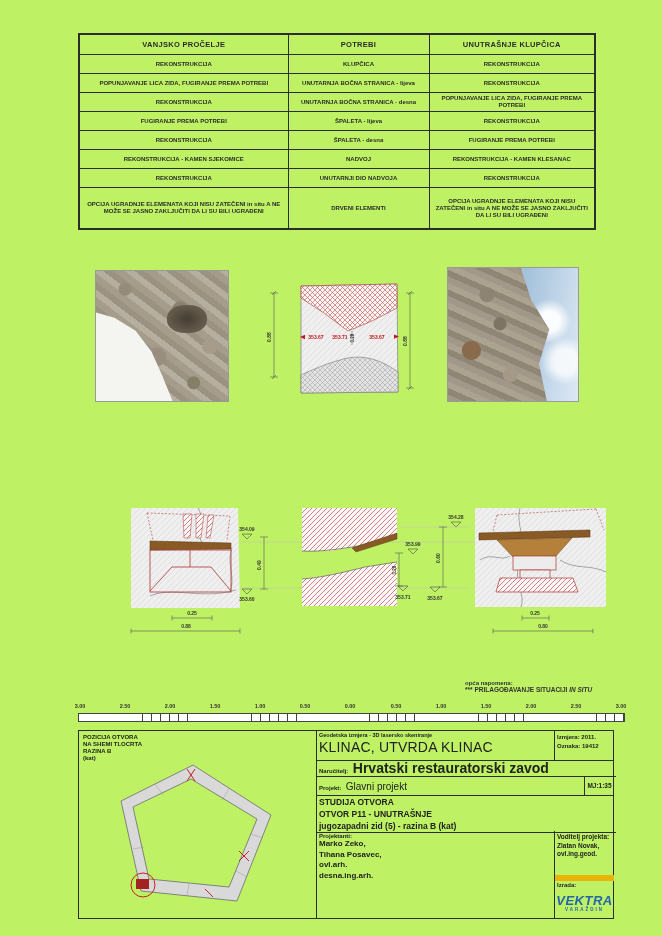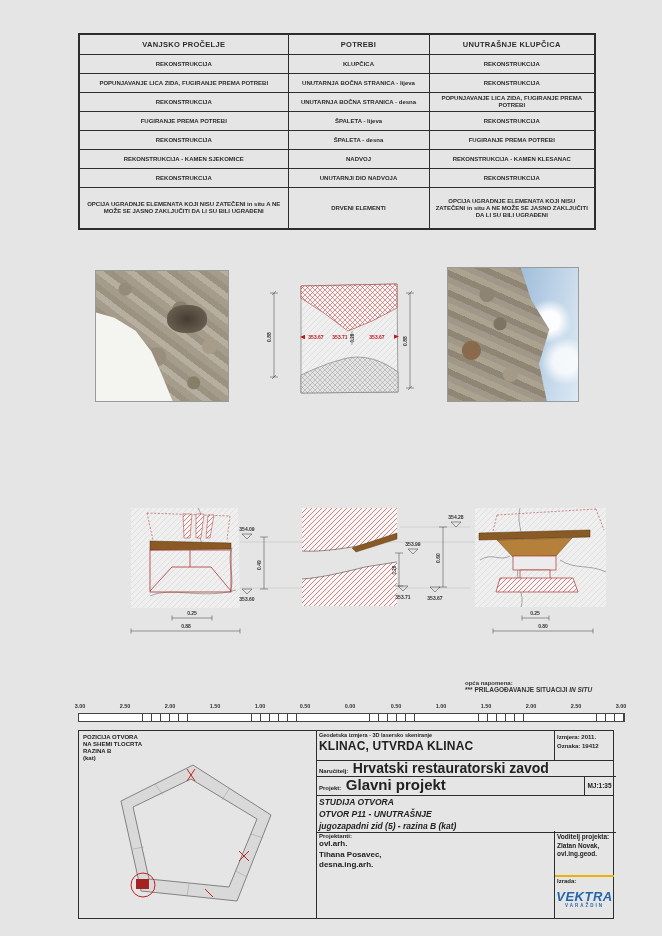--- a/index.html
+++ b/index.html
@@ -1,16 +1,16 @@
 <!DOCTYPE html>
 <html><head>
 <meta charset="utf-8">
 <style>
   html,body{margin:0;padding:0;background:#fff;}
-  .page{position:relative;width:662px;height:936px;background:#e5e5e5;font-family:"Liberation Sans",sans-serif;overflow:hidden;}
+  .page{position:relative;width:662px;height:936px;background:#bef264;font-family:"Liberation Sans",sans-serif;overflow:hidden;}
   .abs{position:absolute;}
 
   
   table.spec{position:absolute;left:78px;top:33px;width:516px;border-collapse:collapse;table-layout:fixed;border:2px solid #2d2d2d;}
   .spec th,.spec td{border:1px solid #2d2d2d;font-weight:bold;text-align:center;vertical-align:middle;color:#2b2b2b;padding:0 4px;}
   .spec th{font-size:7.5px;height:19px;letter-spacing:.3px;}
   .spec td{font-size:6px;line-height:7px;height:18px;}
   .spec tr.tall td{height:40px;}
 
   
@@ -60,29 +60,29 @@
   .tb-r1{left:237px;top:0;width:238px;height:29px;border-bottom:1px solid #2d2d2d;}
   .tb-r1b{left:475px;top:0;width:59px;height:29px;border-bottom:1px solid #2d2d2d;border-left:1px solid #2d2d2d;}
   .tb-r2{left:237px;top:29px;width:297px;height:16px;border-bottom:1px solid #2d2d2d;}
   .tb-r3{left:237px;top:45px;width:268px;height:19px;border-bottom:1px solid #2d2d2d;}
   .tb-r3b{left:505px;top:45px;width:29px;height:19px;border-bottom:1px solid #2d2d2d;border-left:1px solid #2d2d2d;}
   .tb-r4{left:237px;top:64px;width:297px;height:36px;border-bottom:1px solid #2d2d2d;}
   .tb-r5{left:237px;top:100px;width:238px;height:87px;}
   .tb-r5b{left:475px;top:100px;width:59px;height:87px;border-left:1px solid #2d2d2d;}
   .lbl{font-size:6px;font-weight:bold;}
   .small-cap{font-size:5.5px;font-weight:bold;}
-  .site{font-size:12px;font-weight:bold;letter-spacing:.2px;}
+  .site{font-size:14px;font-weight:normal;letter-spacing:.2px;}
   .val-md{font-size:14px;font-weight:bold;}
-  .val-lg{font-size:15px;font-weight:bold;}
+  .val-lg{font-size:10px;font-weight:normal;}
   .study{font-size:8.5px;font-weight:bold;line-height:12px;}
   .names{font-size:8px;font-weight:bold;line-height:10.5px;}
   .mj{font-size:6.5px;font-weight:bold;text-align:center;line-height:19px;}
   .izb{font-size:6px;font-weight:bold;line-height:8px;}
   .vod{font-size:6.5px;font-weight:bold;line-height:8.5px;padding:2px 0 0 2px;}
-  .izrada{position:absolute;left:0;top:44px;width:100%;border-top:2px solid #eab308;height:43px;}
+  .izrada{position:absolute;left:0;top:44px;width:100%;border-top:6px solid #eab308;height:43px;}
   .logo{text-align:center;margin-top:6px;color:#2565ae;}
   .logo .vt{font-size:13px;font-weight:bold;font-style:italic;letter-spacing:.5px;line-height:13px;}
   .logo .vs{font-size:4.5px;font-weight:bold;letter-spacing:2px;line-height:5px;}
 
   svg text{font-family:"Liberation Sans",sans-serif;font-weight:bold;}
 </style>
 </head>
 <body>
 
 <div class="page">
@@ -364,31 +364,32 @@
       <span class="lbl">Naručitelj:</span>
       <span class="val-md">Hrvatski restauratorski zavod</span>
     </div>
 
     <div class="cell tb-r3" style="line-height:18px;padding-left:3px;">
       <span class="lbl">Projekt:</span>
       <span class="val-lg">Glavni projekt</span>
     </div>
     <div class="cell tb-r3b mj">MJ:1:35</div>
 
-    <div class="cell tb-r4 study" style="padding:1px 0 0 3px;font-style:italic;">
+    <div class="cell tb-r4 study" style="padding:1px 0 0 3px;">
       <div>STUDIJA OTVORA</div>
       <div>OTVOR P11 - UNUTRAŠNJE</div>
       <div>jugozapadni zid (5) - razina B (kat)</div>
     </div>
 
     <div class="cell tb-r5" style="padding:2px 0 0 3px;">
       <div class="lbl">Projektanti:</div>
       <div class="names">
+        <div>Marko Zeko,</div>
+        <div>Tihana Posavec,</div>
         <div>ovl.arh.</div>
-        <div>Tihana Posavec,</div>
         <div>desna.ing.arh.</div>
       </div>
     </div>
 
     <div class="cell tb-r5b">
       <div class="vod">
         <div>Voditelj projekta:</div>
         <div>Zlatan Novak,</div>
         <div>ovl.ing.geod.</div>
       </div>

